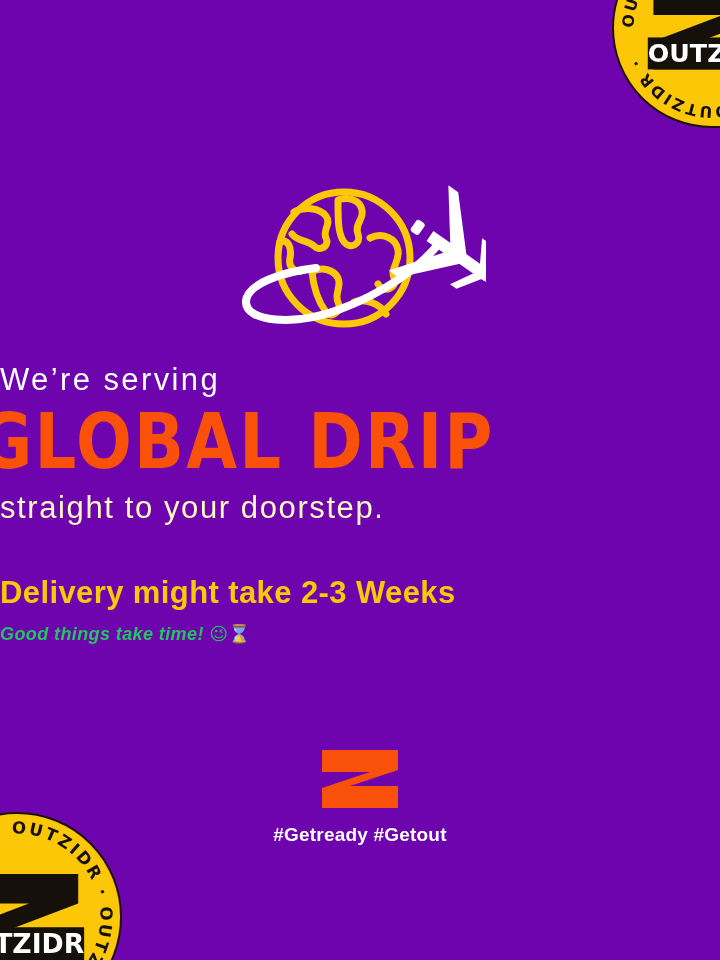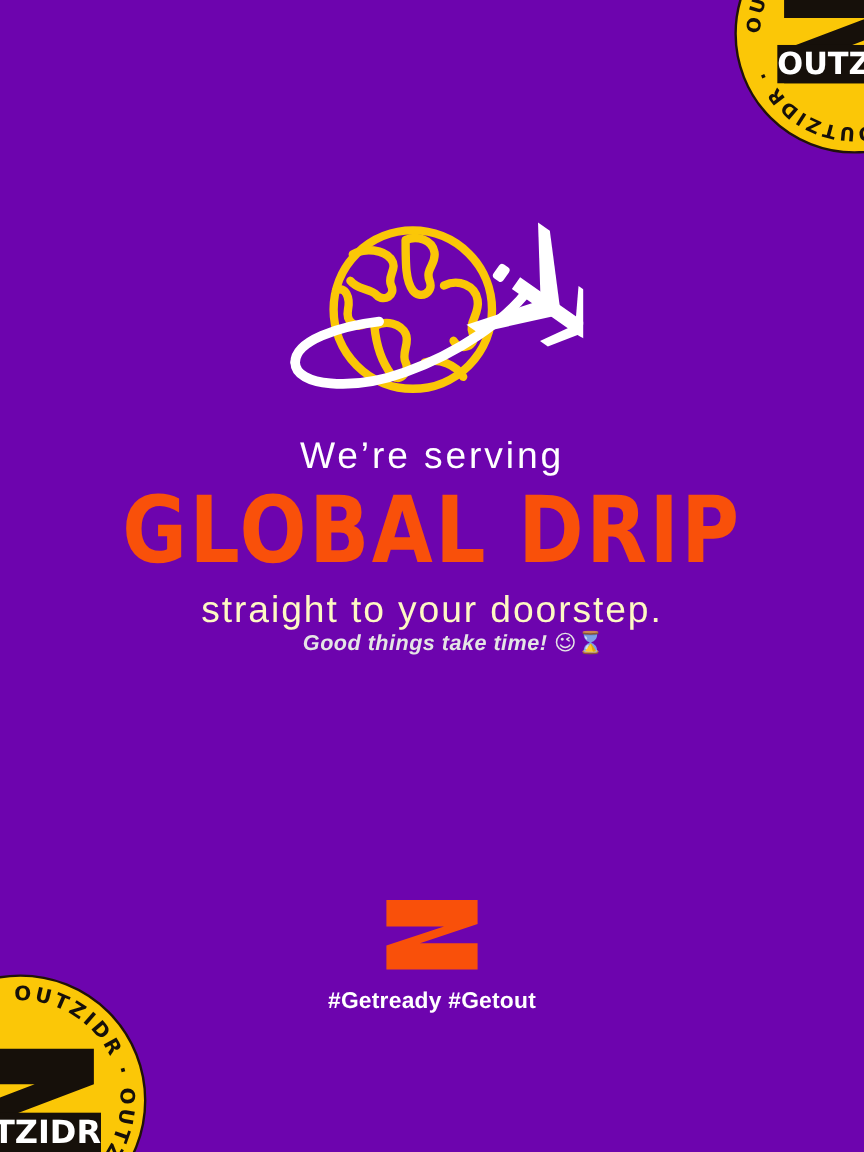--- a/index.html
+++ b/index.html
@@ -68,21 +68,21 @@
     height: 172px;
   }
   #emblem svg { display: block; width: 100%; height: 100%; }
 
   
   #copy {
     position: absolute;
     left: 0;
     right: 0;
     top: 362px;
-    text-align: center;
+    text-align: left;
   }
   #line-serving {
     font-size: 31px;
     font-weight: 300;
     color: #ffffff;
     letter-spacing: 2.4px;
     line-height: 1.15;
   }
   #headline {
     margin-top: 6px;
@@ -105,26 +105,26 @@
   }
   #line-delivery {
     margin-top: 50px;
     font-size: 31px;
     font-weight: bold;
     color: #fbc707;
     letter-spacing: 0.4px;
     line-height: 1.15;
   }
   #line-goodthings {
+    margin-top: 12px;
     font-size: 18px;
     font-weight: bold;
     font-style: italic;
-    color: #e5e5e5;
+    color: #22c55e;
     letter-spacing: 0.4px;
-    padding-left: 36px;
   }
   .emoji {
     font-family: "DejaVu Sans", sans-serif;
     font-style: normal;
   }
 
   
   #footer {
     position: absolute;
     left: 0;
@@ -198,20 +198,21 @@
           <rect x="-20" y="-7" width="10" height="14" rx="3"></rect>
         </g>
       </g>
     </svg>
   </div>
 
   <div id="copy">
     <div id="line-serving">We’re serving</div>
     <div id="headline">GLOBAL DRIP</div>
     <div id="line-doorstep">straight to your doorstep.</div>
+    <div id="line-delivery">Delivery might take 2-3 Weeks</div>
     <div id="line-goodthings">
       <span>Good things take time!</span>
       <span class="emoji">😉⌛</span>
     </div>
   </div>
 
   <div id="footer">
     <div id="zmark">
       <svg viewBox="0 0 80 62" aria-hidden="true">
         <path d="M2,2 L78,2 L78,22 L30,38 L78,38 L78,60 L2,60 L2,40 L50,24 L2,24 Z" fill="#f9500a"></path>

